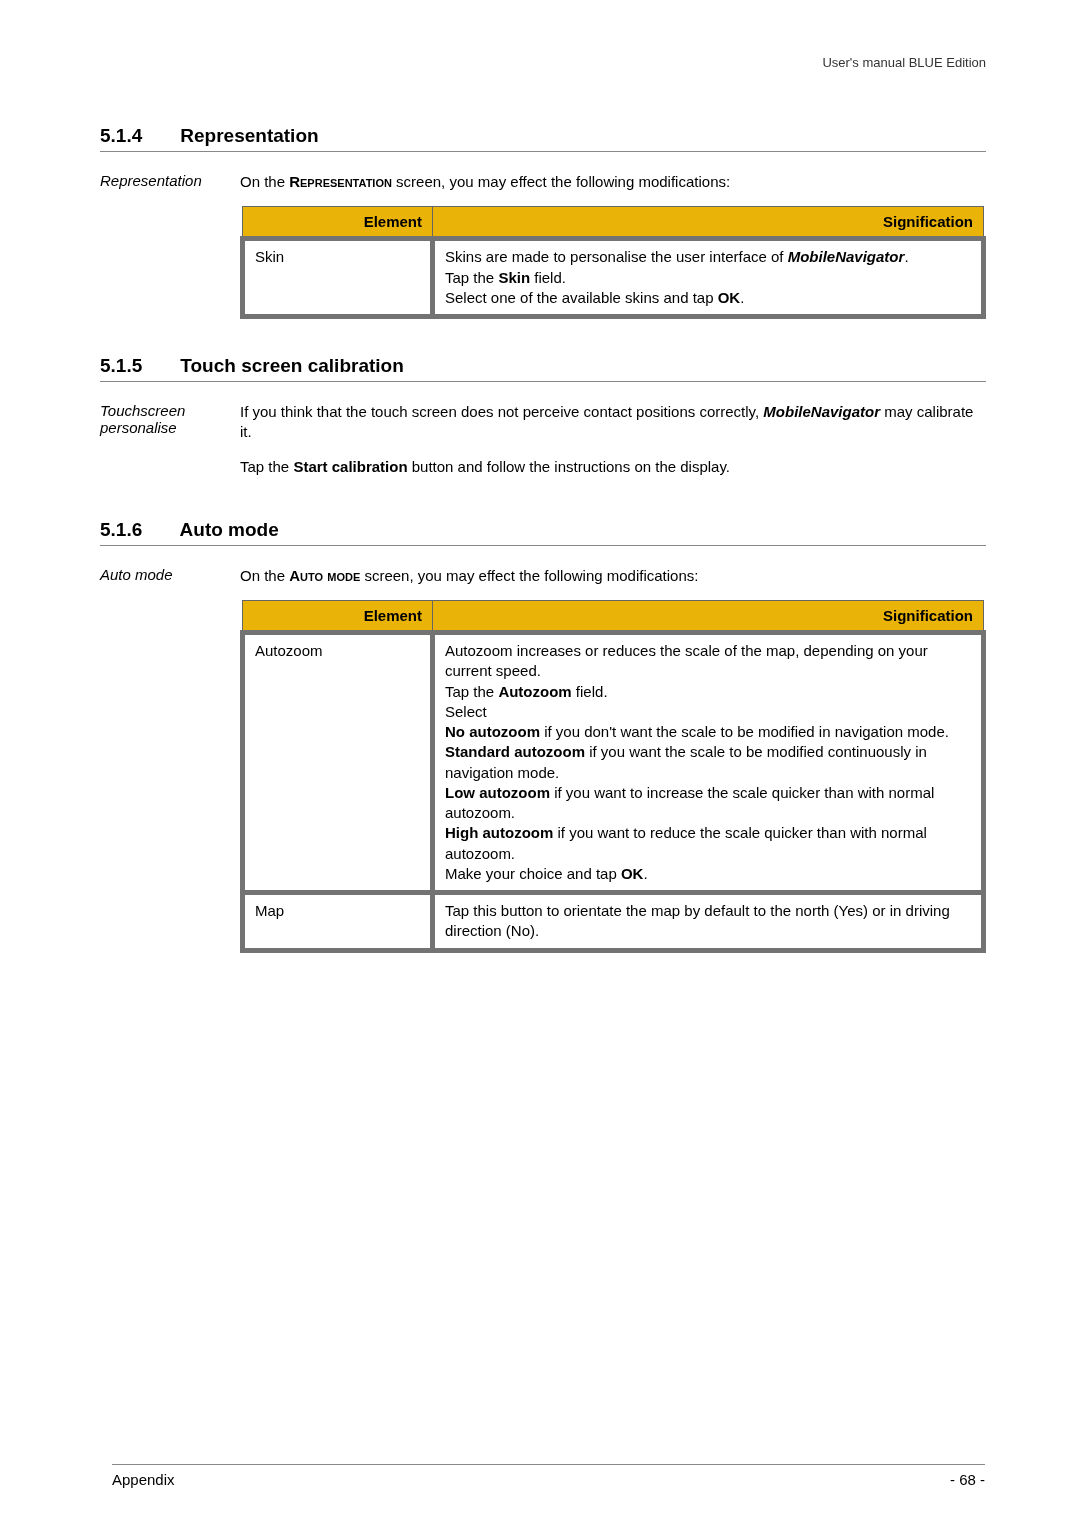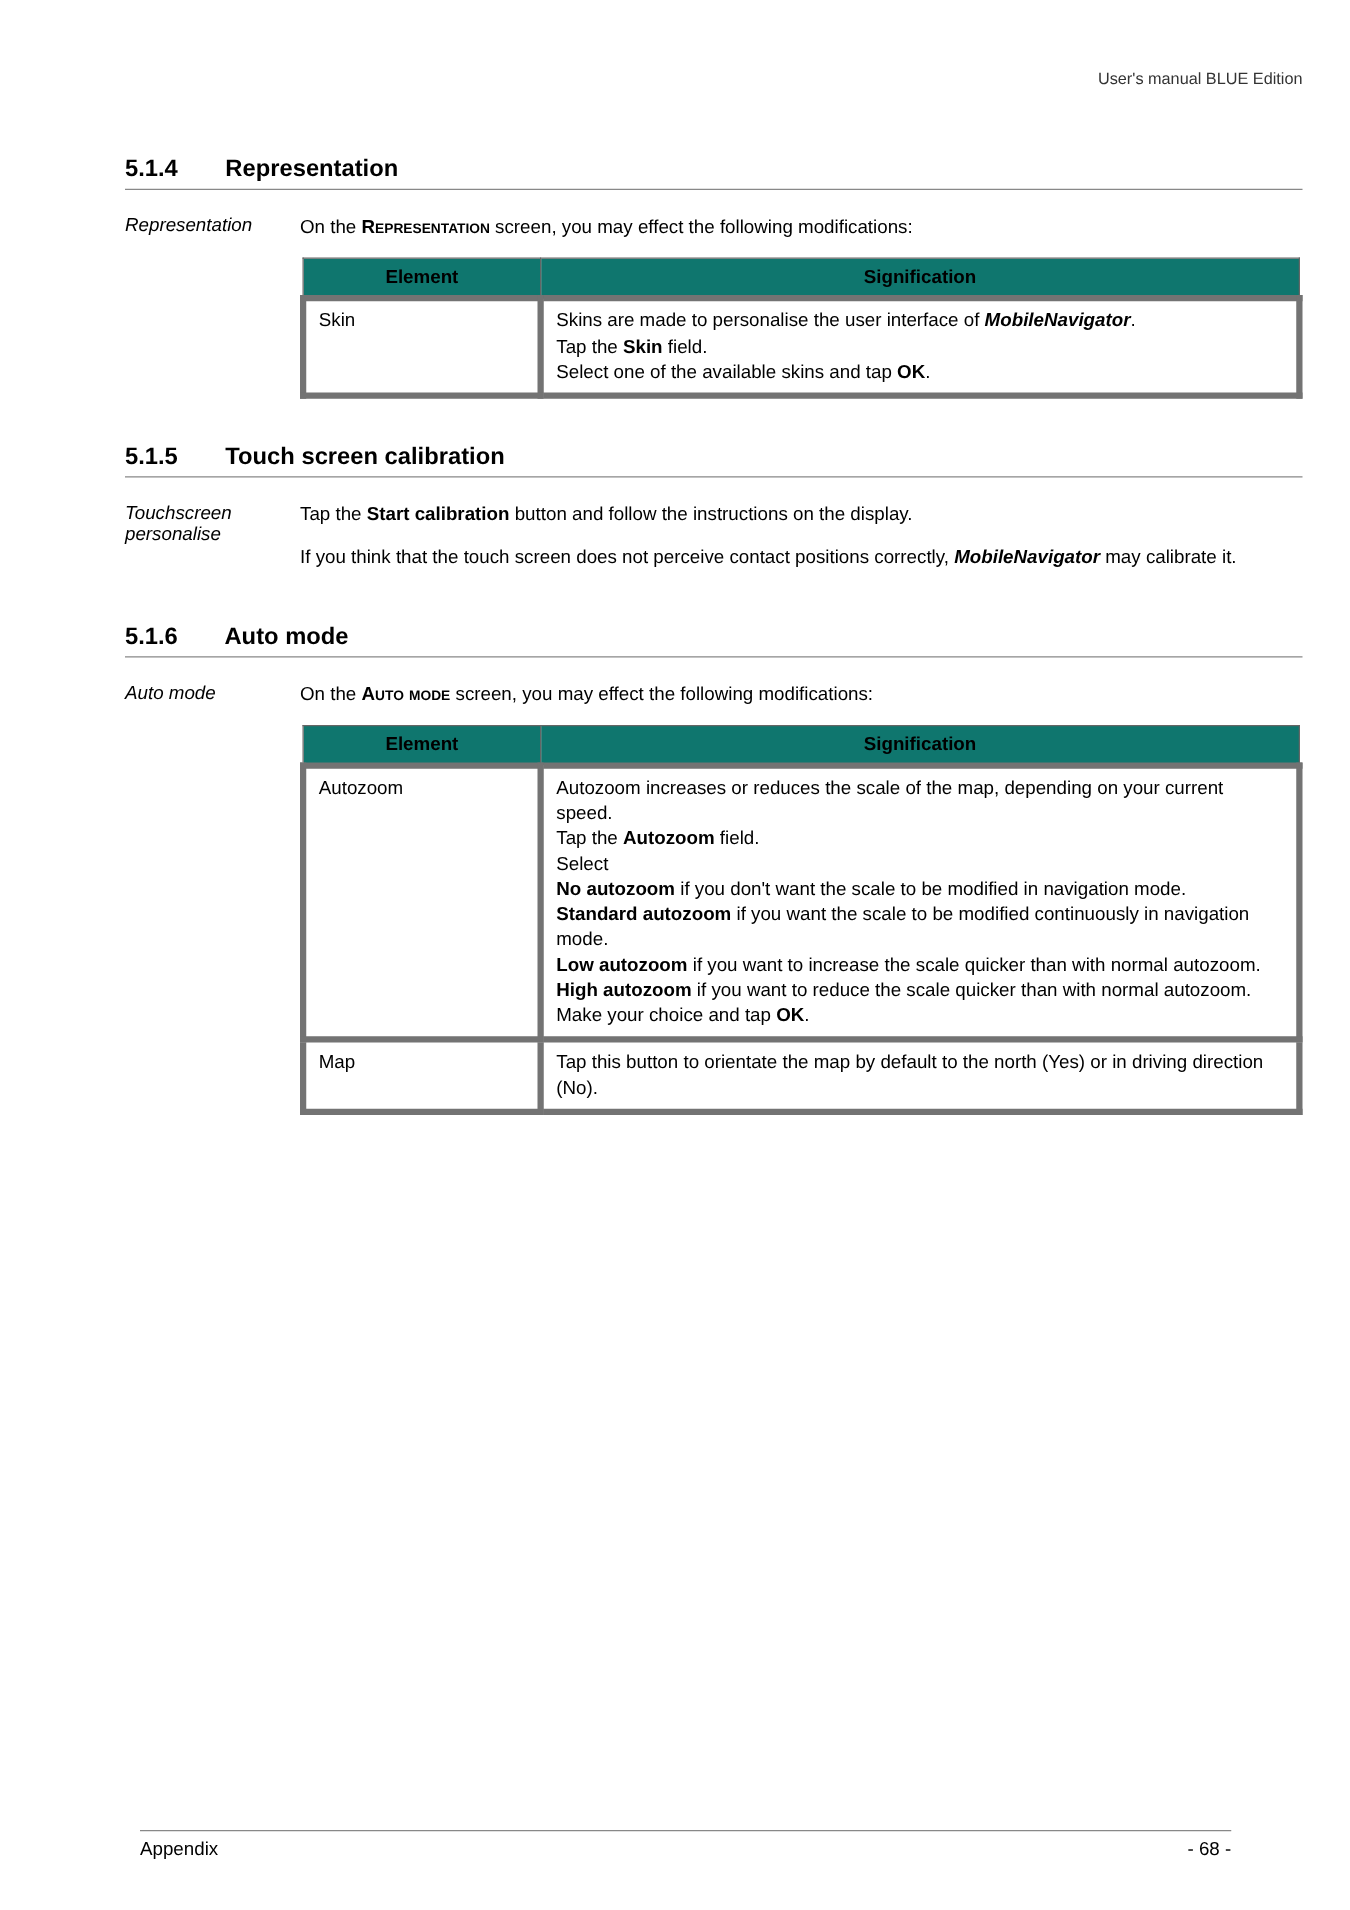--- a/index.html
+++ b/index.html
@@ -6,21 +6,21 @@
     margin: 0;
     padding: 0;
     font-family: Verdana, Geneva, sans-serif;
     font-size: 15px;
     color: #000;
     background: #fff;
   }
   .page {
     width: 1080px;
     height: 1528px;
-    padding: 55px 38px 40px 100px;
+    padding: 55px 94px 40px 100px;
     box-sizing: border-box;
     position: relative;
   }
   .running-header {
     text-align: right;
     font-size: 13px;
     color: #333;
     margin-bottom: 55px;
   }
   .section-heading {
@@ -57,22 +57,22 @@
   }
   .b { font-weight: bold; }
   .bi { font-weight: bold; font-style: italic; }
   table.def {
     border-collapse: collapse;
     width: 100%;
     margin-top: 8px;
     margin-bottom: 8px;
   }
   table.def th {
-    background: #0f766e;
-    text-align: center;
+    background: #eab308;
+    text-align: right;
     font-weight: bold;
     padding: 6px 10px;
     border: 1px solid #666;
     font-size: 15px;
     margin-top: 21px;
   }
   table.def td {
     padding: 6px 10px;
     border: 5px solid #737373;
     vertical-align: top;
@@ -133,24 +133,24 @@
 
   <div class="section-heading">
     <span class="num">5.1.5</span>
     <span>Touch screen calibration</span>
   </div>
 
   <div class="two-col">
     <div class="margin-label">Touchscreen personalise</div>
     <div class="body-col">
       <p class="para">
-        <span>Tap the </span><span class="b">Start calibration</span><span> button and follow the instructions on the display.</span>
+        <span>If you think that the touch screen does not perceive contact positions correctly, </span><span class="bi">MobileNavigator</span><span> may calibrate it.</span>
       </p>
       <p class="para">
-        <span>If you think that the touch screen does not perceive contact positions correctly, </span><span class="bi">MobileNavigator</span><span> may calibrate it.</span>
+        <span>Tap the </span><span class="b">Start calibration</span><span> button and follow the instructions on the display.</span>
       </p>
     </div>
   </div>
 
   <div class="section-heading">
     <span class="num">5.1.6</span>
     <span>Auto mode</span>
   </div>
 
   <div class="two-col">

